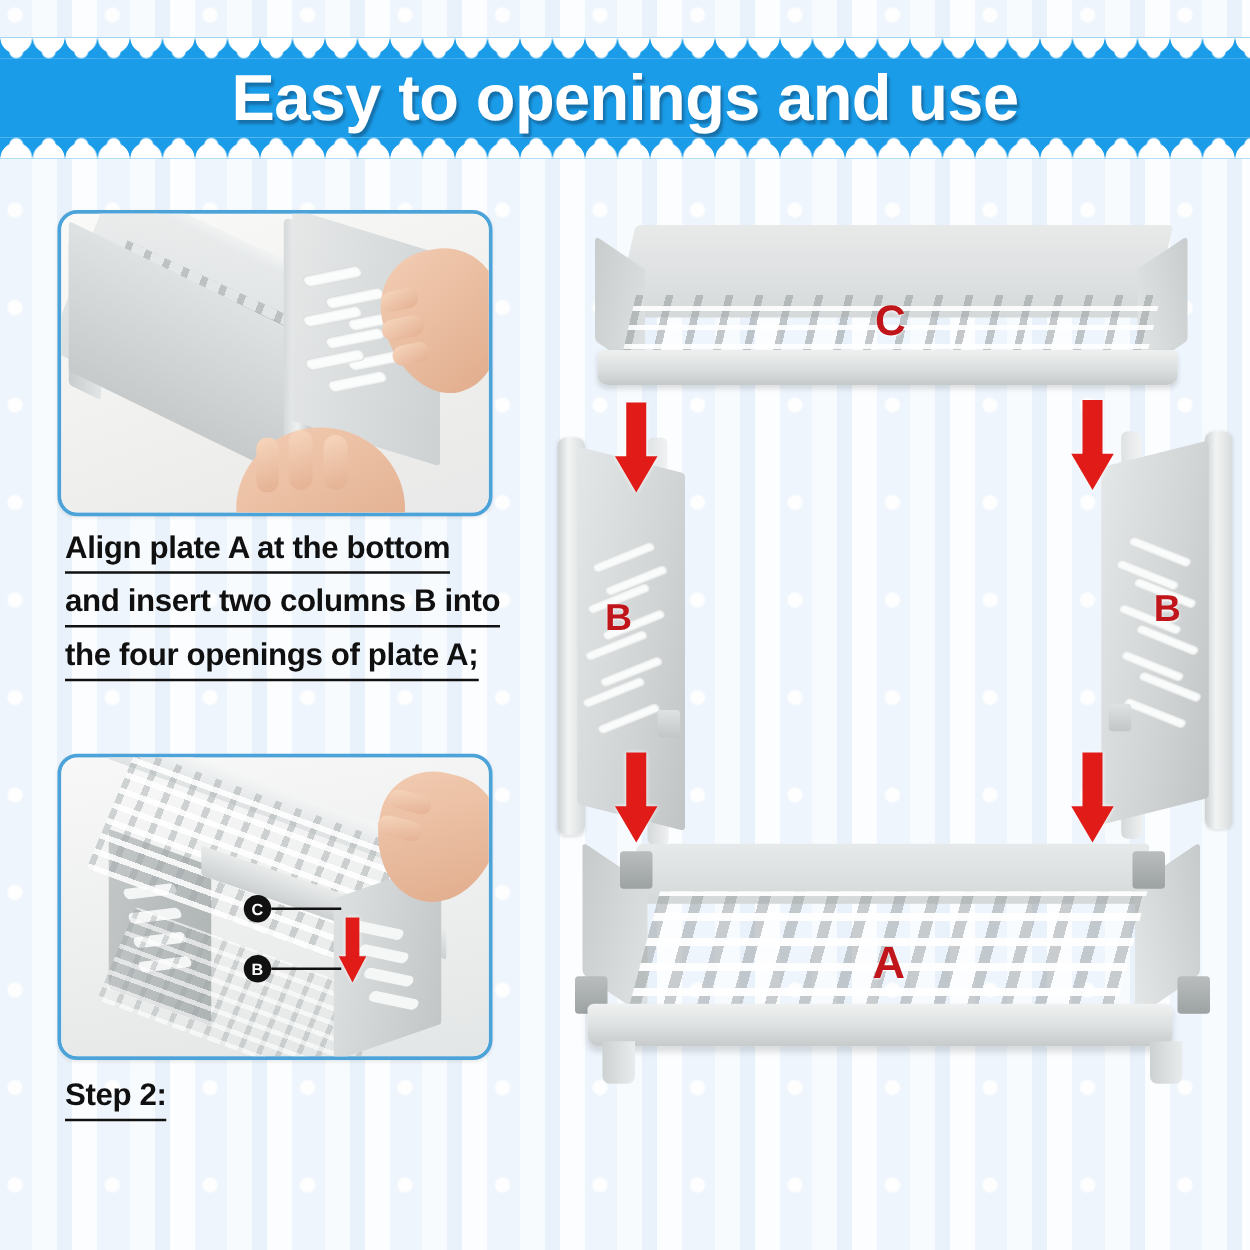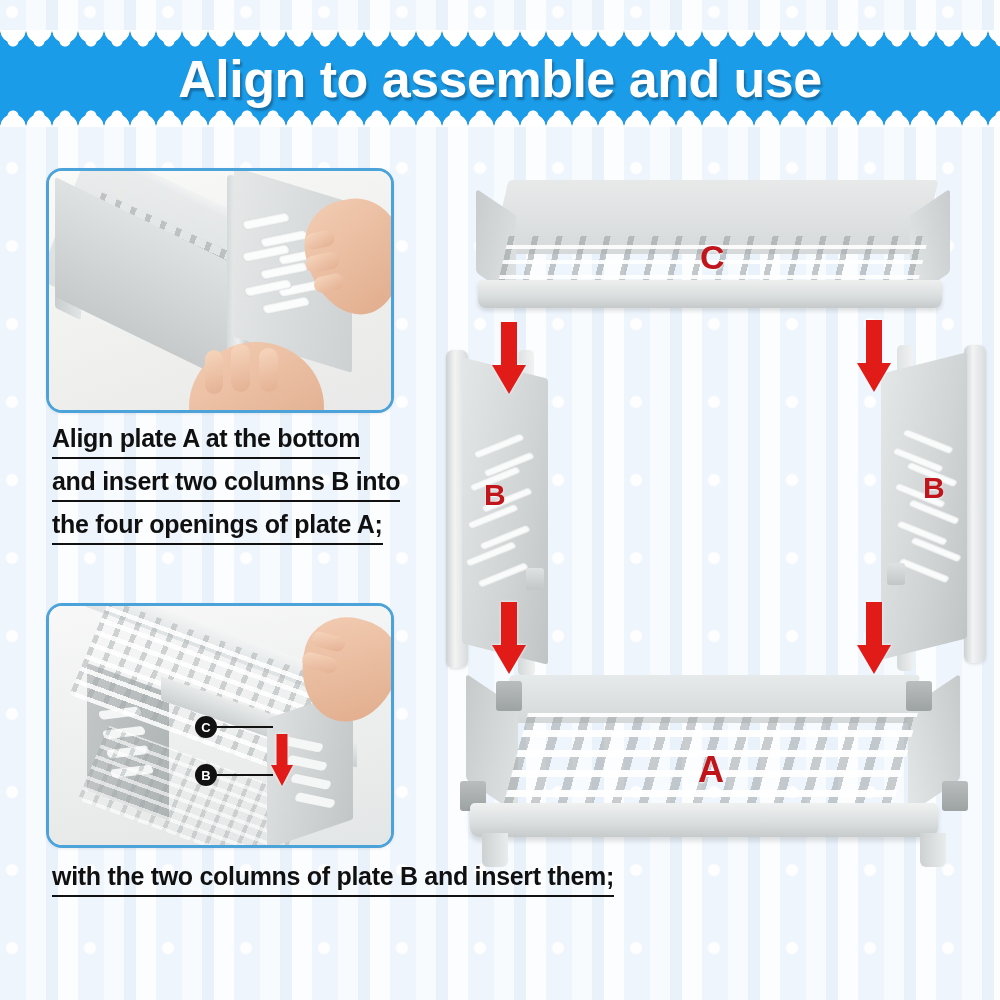--- a/index.html
+++ b/index.html
@@ -376,21 +376,21 @@
   }
 </style>
 </head>
 <body>
 
 <div id="page"></div>
 
 <div class="banner">
   <div class="banner-scallop top"></div>
   <div class="banner-dots top"></div>
-  <div class="banner-title">Align to assemble and use</div>
+  <div class="banner-title">Easy to openings and use</div>
   <div class="banner-dots bottom"></div>
   <div class="banner-scallop bottom"></div>
 </div>
 
 <div class="photo-frame" id="photo1">
   <div class="photo-inner">
     <div class="p1-bg"></div>
 
     <div class="p1-tray-rimback"></div>
     <div class="p1-tray-rimleft"></div>
@@ -466,21 +466,21 @@
     </div>
 
     <div class="arrow" style="left:222px; top:128px; width:22px; height:52px;">
       <div class="shaft" style="width:11px; height:32px;"></div>
       <div class="head" style="border-left-width:11px; border-right-width:11px; border-top-width:21px;"></div>
     </div>
   </div>
 </div>
 
 <div class="steps" id="step2">
-  <div><span class="line">with the two columns of plate B and insert them;</span></div>
+  <div><span class="line">Step 2:</span></div>
 </div>
 
 <div id="illus">
 
   <div id="plateC">
     <div class="cc-backwall"></div>
     <div class="cc-leftwall"></div>
     <div class="cc-rightwall"></div>
     <div class="cc-floor"></div>
     <div class="cc-frontrail"></div>

